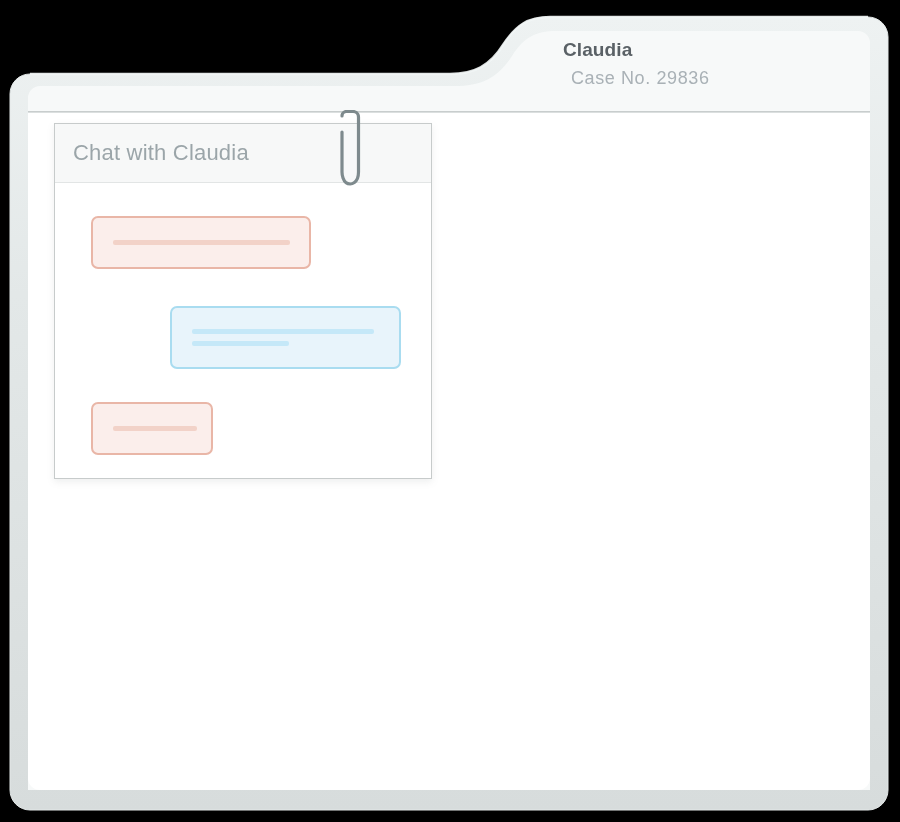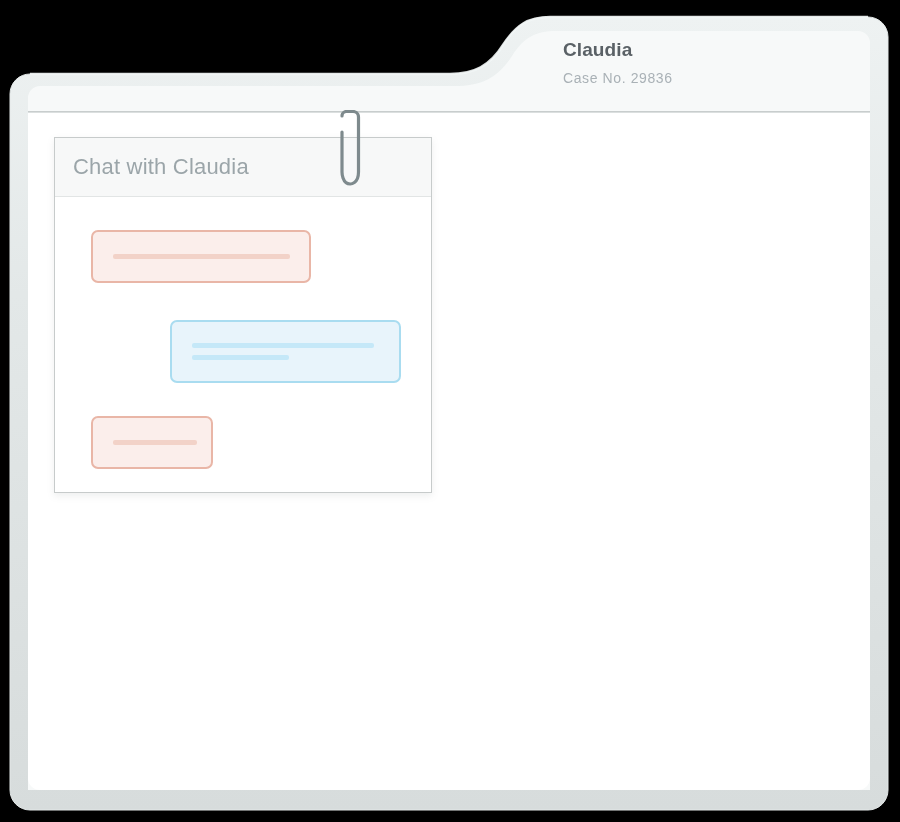--- a/index.html
+++ b/index.html
@@ -42,34 +42,34 @@
   }
   .app-title {
     font-size: 19px;
     font-weight: bold;
     color: #5a6166;
     letter-spacing: 0.1px;
     line-height: 24px;
     margin: 0;
   }
   .case-no {
-    font-size: 14px;
+    font-size: 18px;
     font-weight: normal;
     color: #a9b1b6;
     letter-spacing: 0.6px;
     line-height: 26px;
-    margin: 0;
+    margin: 8px;
     margin-top: 3px;
   }
 
   
   #chat-panel {
     position: absolute;
     left: 54px;
-    top: 137px;
+    top: 123px;
     width: 378px;
     height: 356px;
     background: #ffffff;
     border: 1px solid #c7cbcb;
     box-shadow: 0 3px 7px rgba(120,130,135,0.13);
     z-index: 6;
     box-sizing: border-box;
   }
   #chat-header {
     height: 59px;

